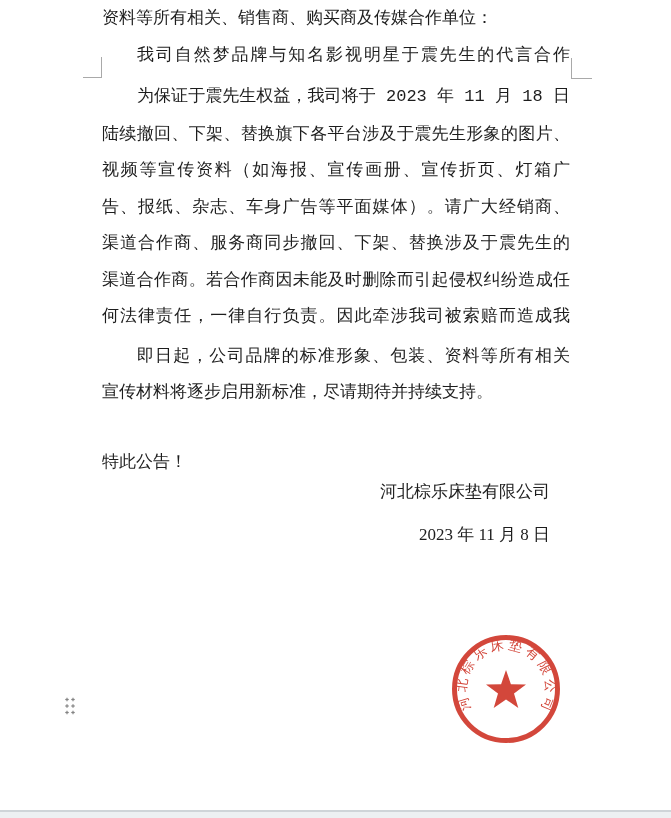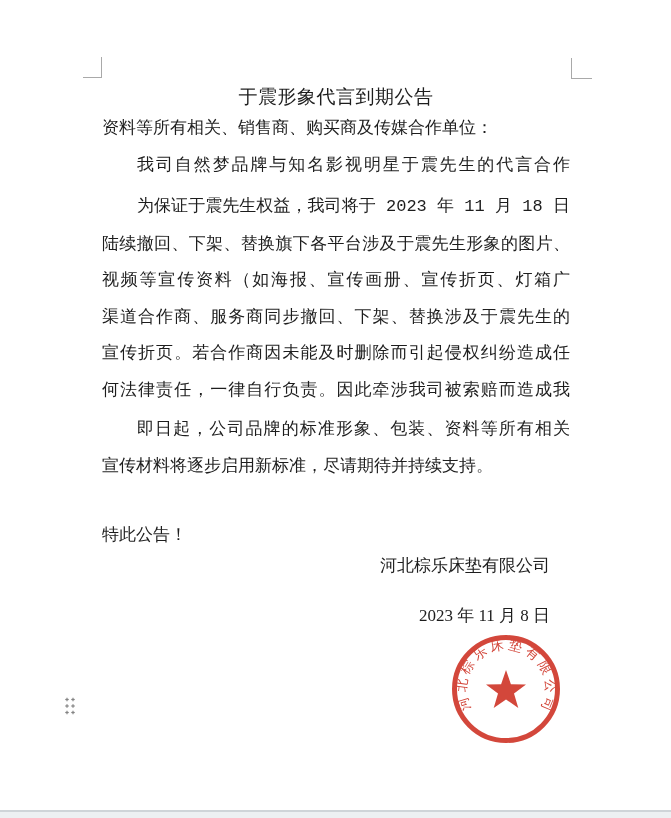--- a/index.html
+++ b/index.html
@@ -38,21 +38,21 @@
     overflow: hidden;
     text-align: justify;
     text-align-last: justify;
   }
   .in { text-indent: 35px; }
   .mt6 { margin-top: 6px; font-family: Liberation Mono, monospace; }
   .mt3 { margin-top: 3px; }
   .closing { margin-top: 33px; }
   .sig { text-align: right; padding-right: 20px; }
   .sig-company { margin-top: -6px; }
-  .sig-date { margin-top: 14px; }
+  .sig-date { margin-top: 6px; }
 
   
   .crop { position: absolute; }
   .crop-tl {
     left: 83px; top: 57px; width: 18px; height: 20px;
     border-right: 1px solid #a9a9a9;
     border-bottom: 1px solid #a9a9a9;
   }
   .crop-tr {
     left: 571px; top: 58px; width: 20px; height: 20px;
@@ -85,29 +85,29 @@
 </style>
 </head>
 <body>
 
 <div class="screen">
 
   <div class="crop crop-tl"></div>
   <div class="crop crop-tr"></div>
 
   <div class="content">
-    <div class="title">于震形象代言到期公告</div>
 
     <div class="ln">资料等所有相关、销售商、购买商及传媒合作单位：</div>
     <div class="ln st in">我司自然梦品牌与知名影视明星于震先生的代言合作</div>
     <div class="ln st in mt6">为保证于震先生权益，我司将于 2023 年 11 月 18 日前</div>
     <div class="ln st">陆续撤回、下架、替换旗下各平台涉及于震先生形象的图片、</div>
     <div class="ln st">视频等宣传资料（如海报、宣传画册、宣传折页、灯箱广</div>
+    <div class="ln st">告、报纸、杂志、车身广告等平面媒体）。请广大经销商、</div>
     <div class="ln st">渠道合作商、服务商同步撤回、下架、替换涉及于震先生的</div>
-    <div class="ln st">宣传折页。若合作商因未能及时删除而引起侵权纠纷造成任</div>
+    <div class="ln st">渠道合作商。若合作商因未能及时删除而引起侵权纠纷造成任</div>
     <div class="ln st">何法律责任，一律自行负责。因此牵涉我司被索赔而造成我</div>
     <div class="ln st in mt3">即日起，公司品牌的标准形象、包装、资料等所有相关</div>
     <div class="ln">宣传材料将逐步启用新标准，尽请期待并持续支持。</div>
 
     <div class="ln closing">特此公告！</div>
     <div class="ln sig sig-company">河北棕乐床垫有限公司</div>
     <div class="ln sig sig-date">2023 年 11 月 8 日</div>
   </div>
 
   <svg class="dots-handle" width="12" height="19" viewBox="0 0 12 19">

